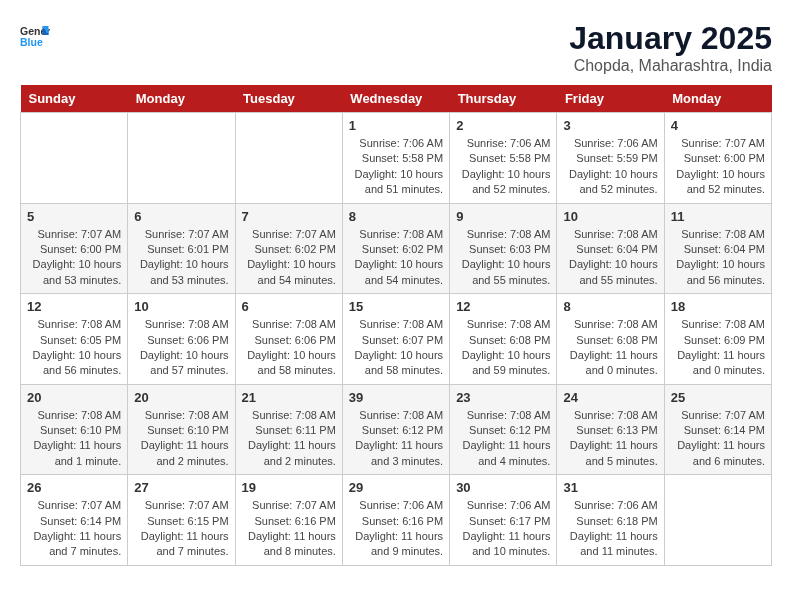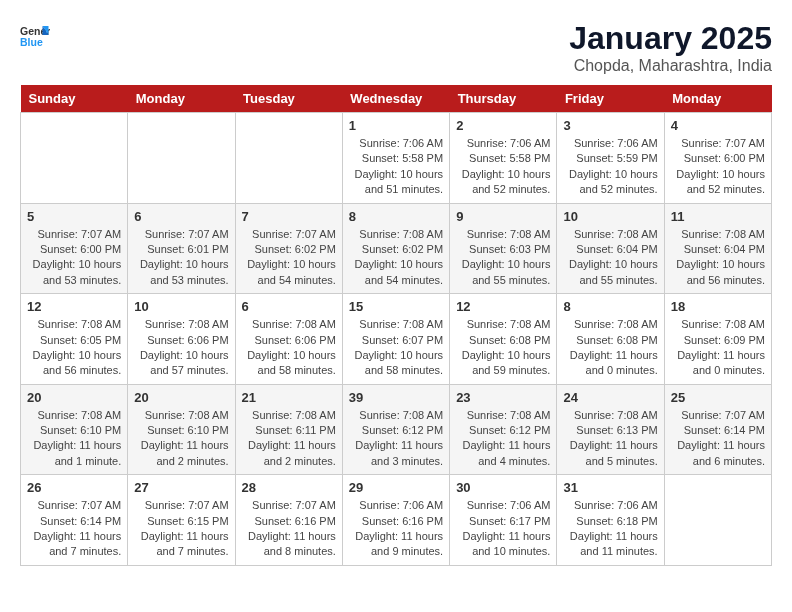--- a/index.html
+++ b/index.html
@@ -306,21 +306,21 @@
 and 7 minutes.</div>
         </td>
         <td>
           <span class="day-num">27</span>
           <div class="day-info" style="white-space: pre-line;">Sunrise: 7:07 AM
 Sunset: 6:15 PM
 Daylight: 11 hours
 and 7 minutes.</div>
         </td>
         <td>
-          <span class="day-num">28</span>
+          <span class="day-num">19</span>
           <div class="day-info" style="white-space: pre-line;">Sunrise: 7:07 AM
 Sunset: 6:16 PM
 Daylight: 11 hours
 and 8 minutes.</div>
         </td>
         <td>
           <span class="day-num">29</span>
           <div class="day-info" style="white-space: pre-line;">Sunrise: 7:06 AM
 Sunset: 6:16 PM
 Daylight: 11 hours

